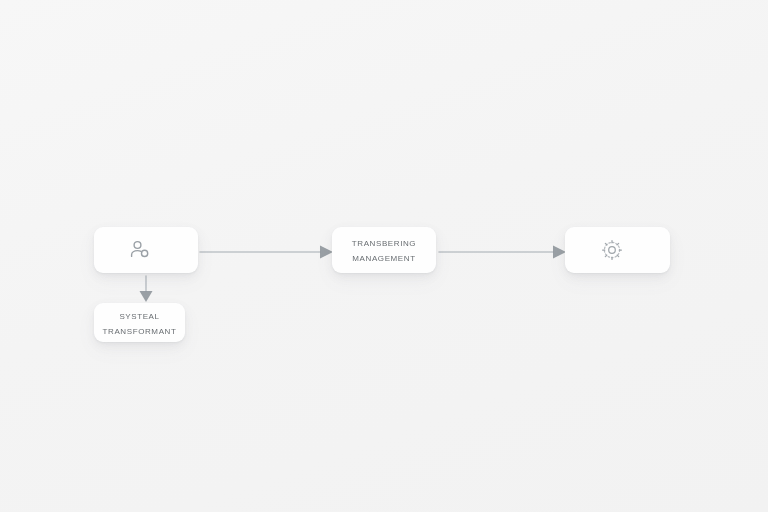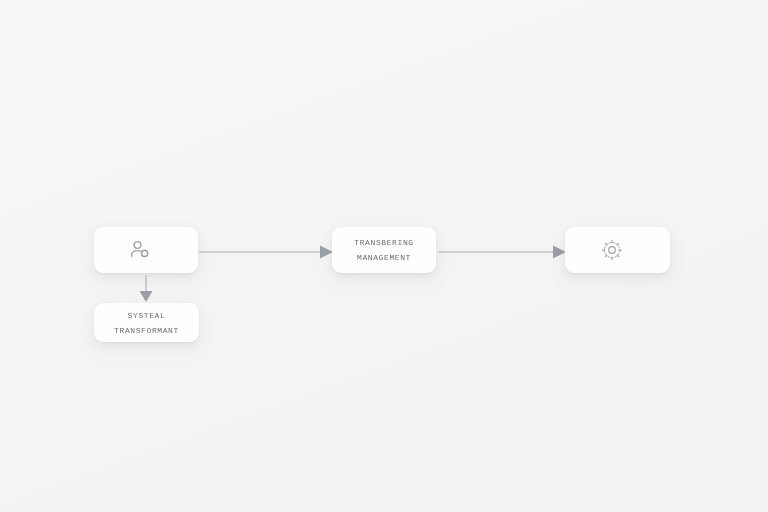--- a/index.html
+++ b/index.html
@@ -54,36 +54,35 @@
     color: #5b6065;
     font-size: 11px;
     line-height: 15px;
     letter-spacing: 0.6px;
     text-align: center;
     font-variant: small-caps;
     text-transform: lowercase;
     white-space: pre-line;
     padding: 0 6px;
     opacity: 0.92;
-    font-family: Liberation Mono, monospace;
   }
 
   .icon-wrap {
     display: flex;
     align-items: center;
     justify-content: center;
     width: 26px;
     height: 26px;
     color: #8d9399;
   }
   .icon-wrap svg { display: block; }
 
   
   #node-user        { left: 94px;  top: 227px; width: 104px; height: 46px; }
-  #node-system      { left: 94px;  top: 303px; width: 105px; height: 39px; }
+  #node-system      { left: 94px;  top: 303px; width: 91px; height: 39px; }
   #node-management  { left: 332px; top: 227px; width: 104px; height: 46px; }
   #node-settings    { left: 565px; top: 227px; width: 105px; height: 46px; }
 </style>
 </head>
 <body>
 
 <div id="canvas">
 
   <svg id="connectors" viewBox="0 0 768 512" width="768" height="512" xmlns="http://www.w3.org/2000/svg">
 

